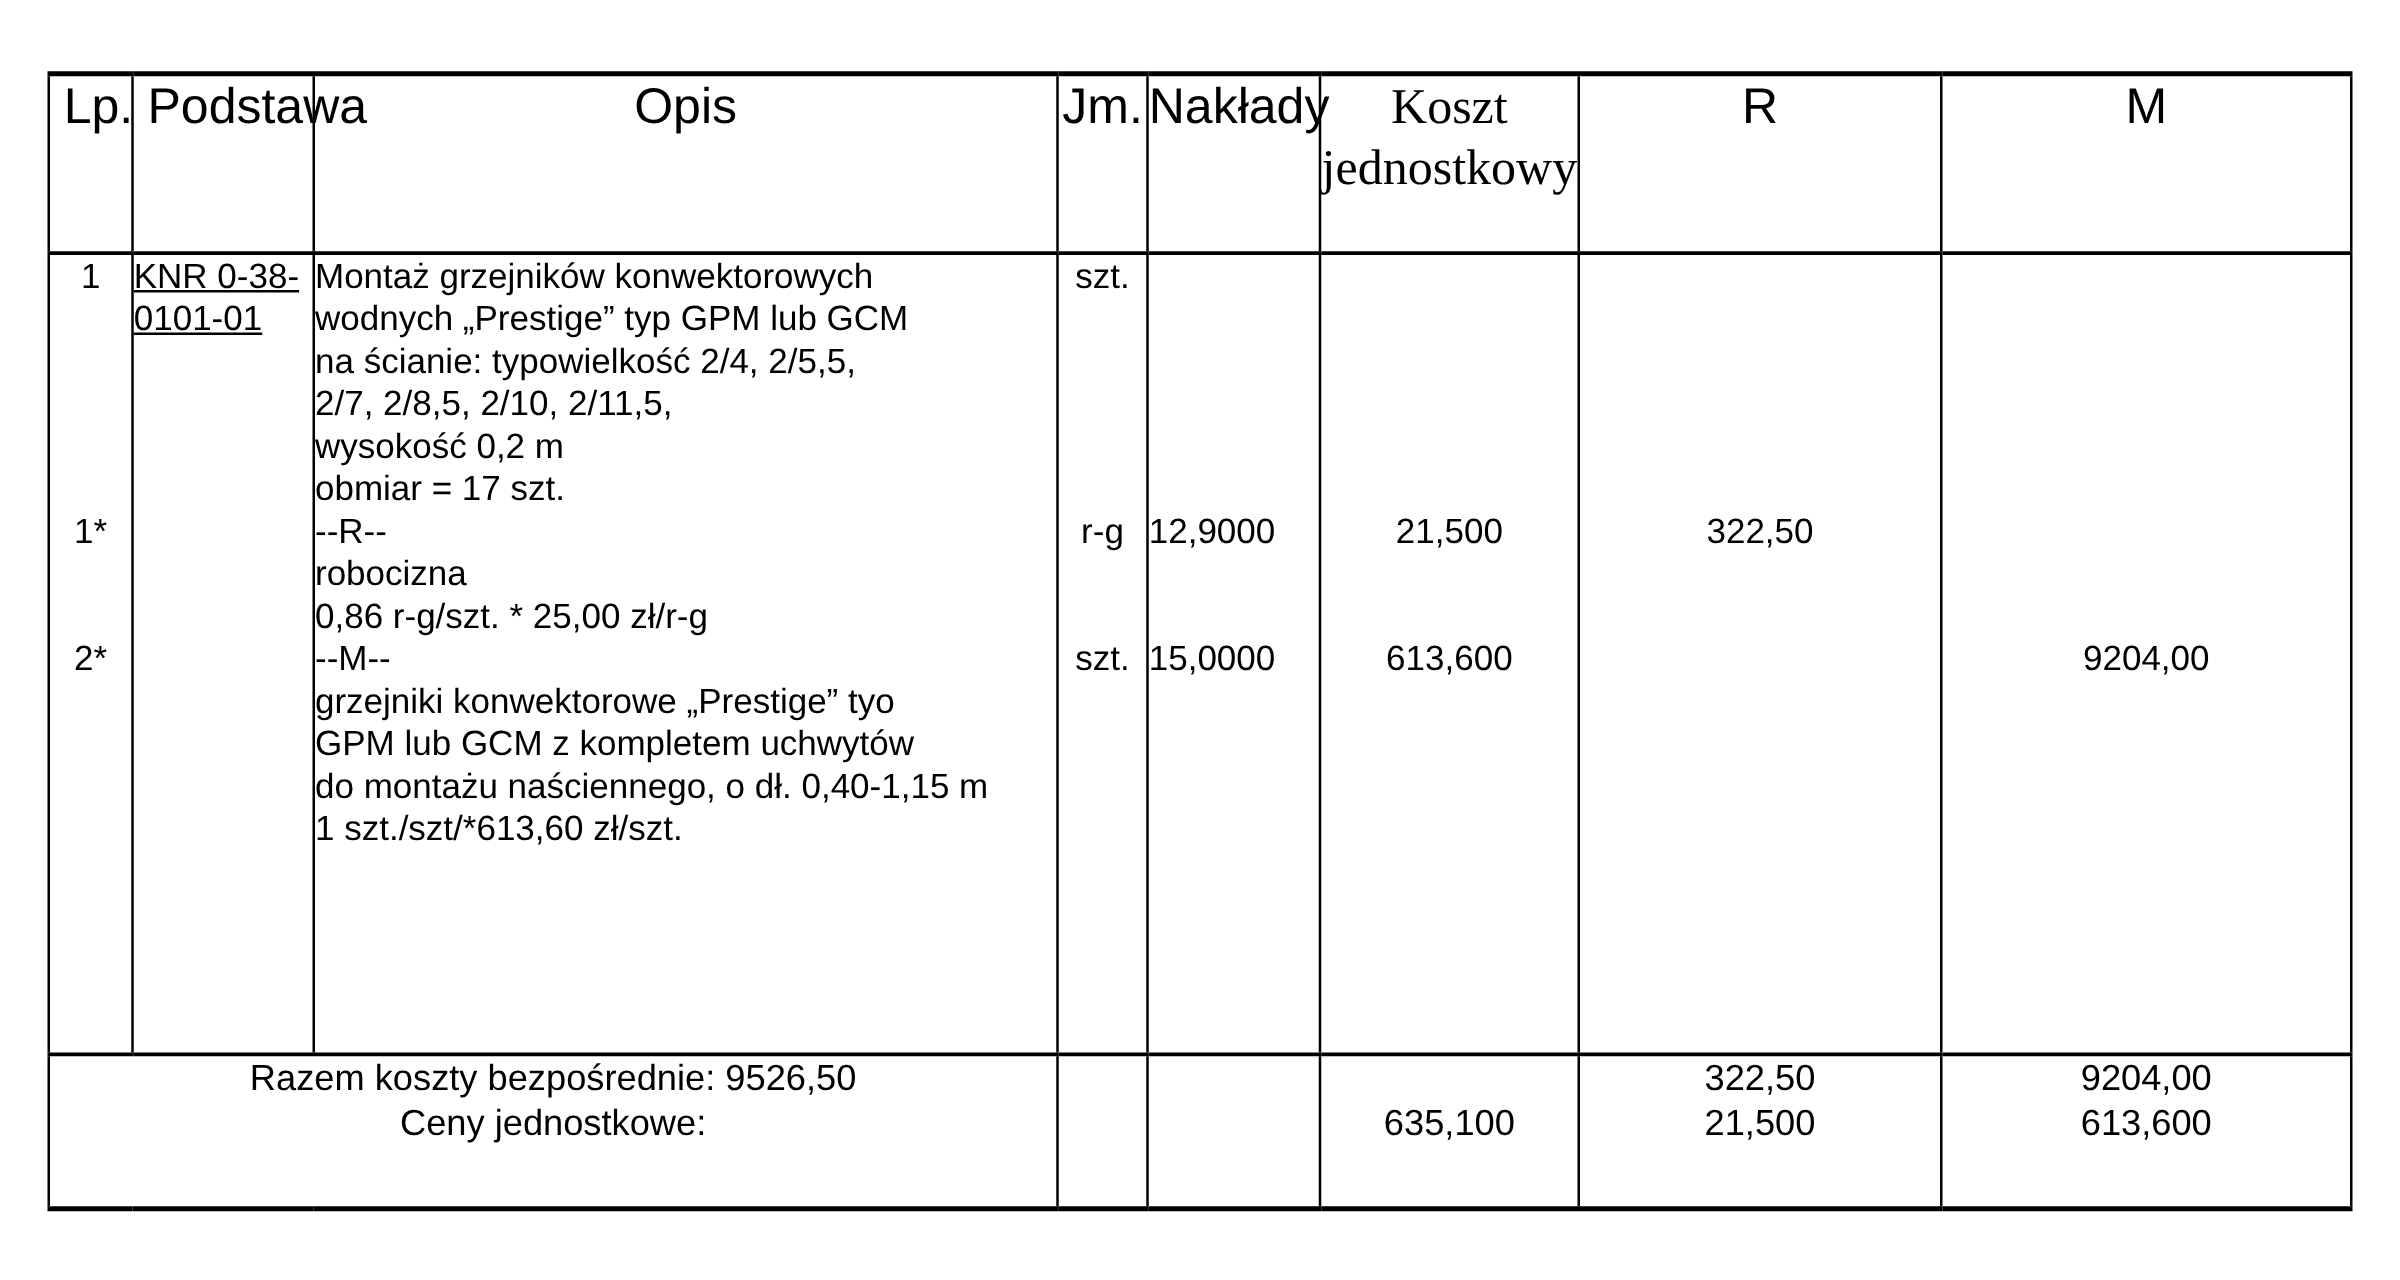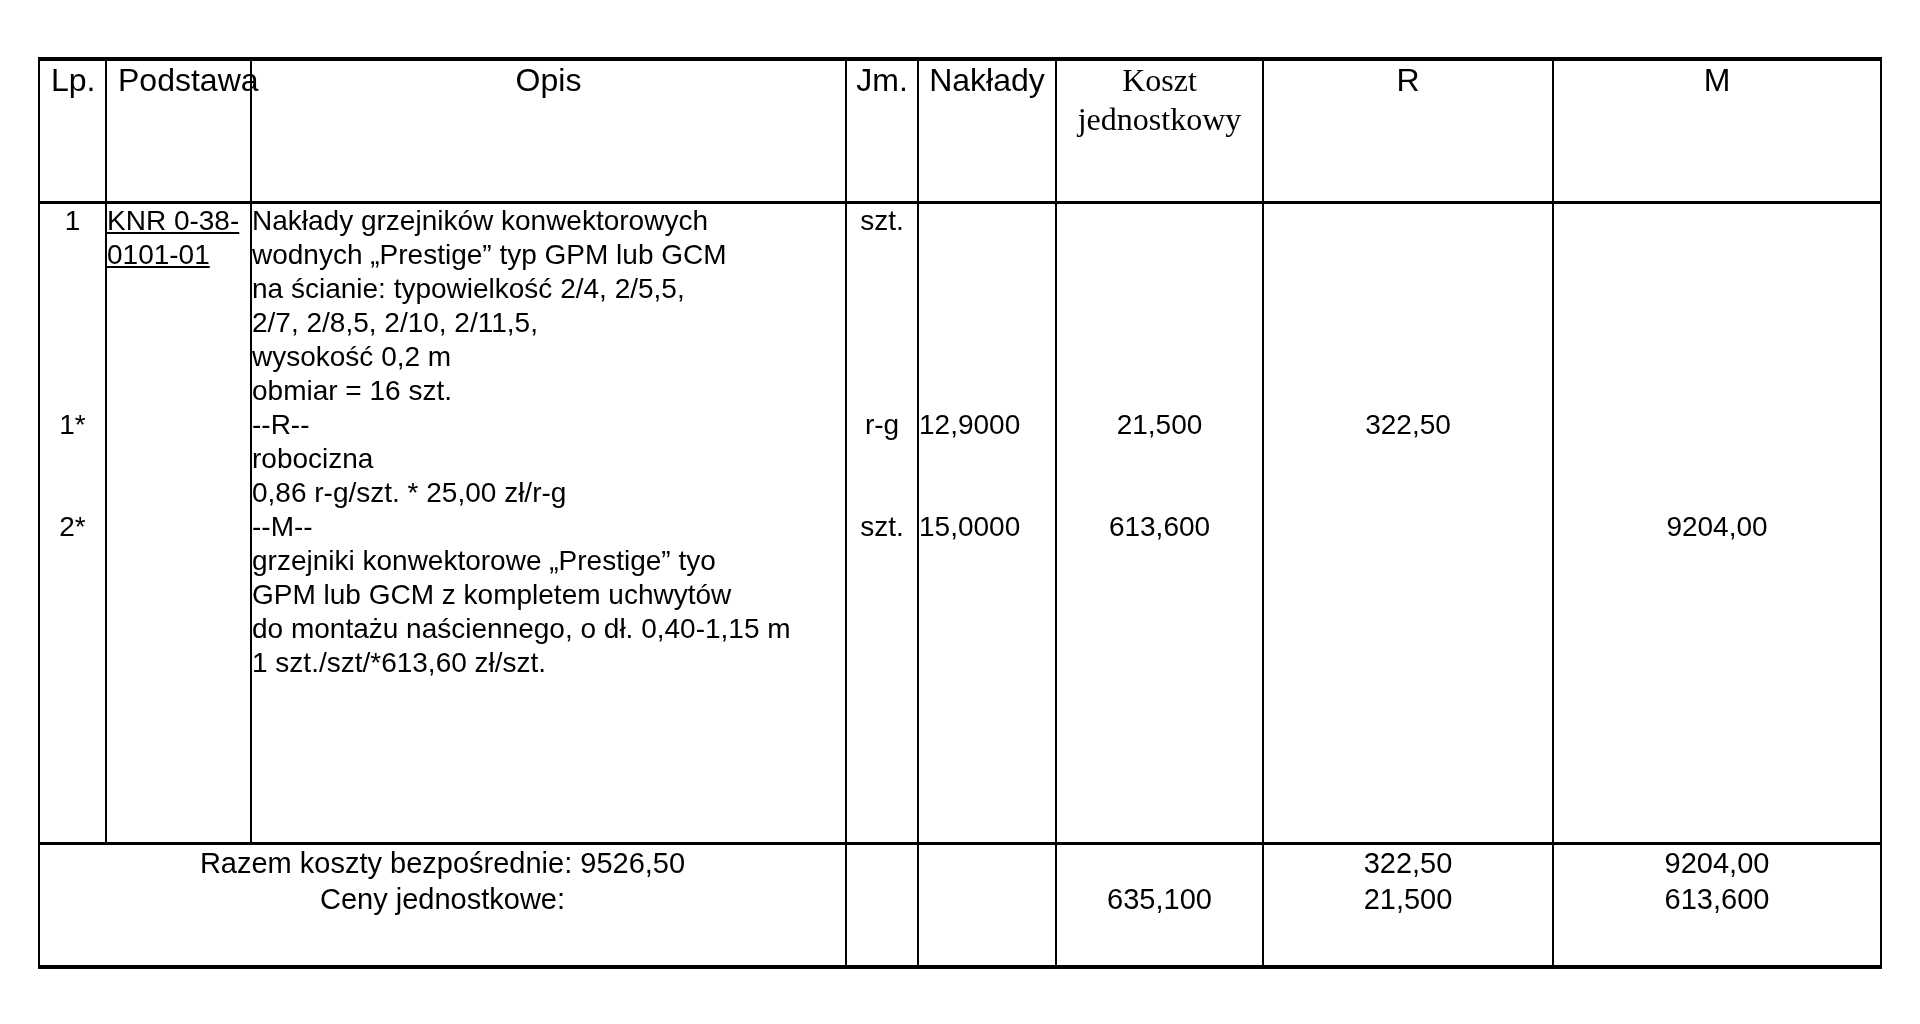--- a/index.html
+++ b/index.html
@@ -51,21 +51,21 @@
   .c-m     { width: 328px; }
 
   
   thead tr { height: 143px; }
   thead td {
     border-top: 4px solid #000;
     border-bottom: 3px solid #000;
     text-align: center;
     vertical-align: middle;
     font-weight: bold;
-    font-size: 32px;
+    font-size: 40px;
     line-height: 1.22;
   }
   thead td.h-lp, thead td.h-pod {
     text-align: left;
     padding-left: 11px;
   }
   .hdr-two-line { display: block; font-family: Liberation Serif, serif; }
 
   
   tbody td {
@@ -170,26 +170,26 @@
           <div class="ln blank">.</div>
           <div class="ln">2*</div>
         </td>
 
         <td class="cell-pod body-pad">
           <div class="ln">KNR 0-38-</div>
           <div class="ln">0101-01</div>
         </td>
 
         <td class="cell-opis body-pad">
-          <div class="ln desc-line">Nakłady grzejników konwektorowych</div>
+          <div class="ln desc-line">Montaż grzejników konwektorowych</div>
           <div class="ln desc-line">wodnych „Prestige” typ GPM lub GCM</div>
           <div class="ln desc-line">na ścianie: typowielkość 2/4, 2/5,5,</div>
           <div class="ln desc-line">2/7, 2/8,5, 2/10, 2/11,5,</div>
           <div class="ln desc-line">wysokość 0,2 m</div>
-          <div class="ln desc-line">obmiar = 16 szt.</div>
+          <div class="ln desc-line">obmiar = 17 szt.</div>
           <div class="ln desc-line">--R--</div>
           <div class="ln desc-line">robocizna</div>
           <div class="ln desc-line">0,86 r-g/szt. * 25,00 zł/r-g</div>
           <div class="ln desc-line">--M--</div>
           <div class="ln desc-line">grzejniki konwektorowe „Prestige” tyo</div>
           <div class="ln desc-line">GPM lub GCM z kompletem uchwytów</div>
           <div class="ln desc-line">do montażu naściennego, o dł. 0,40-1,15 m</div>
           <div class="ln desc-line">1 szt./szt/*613,60 zł/szt.</div>
         </td>
 

